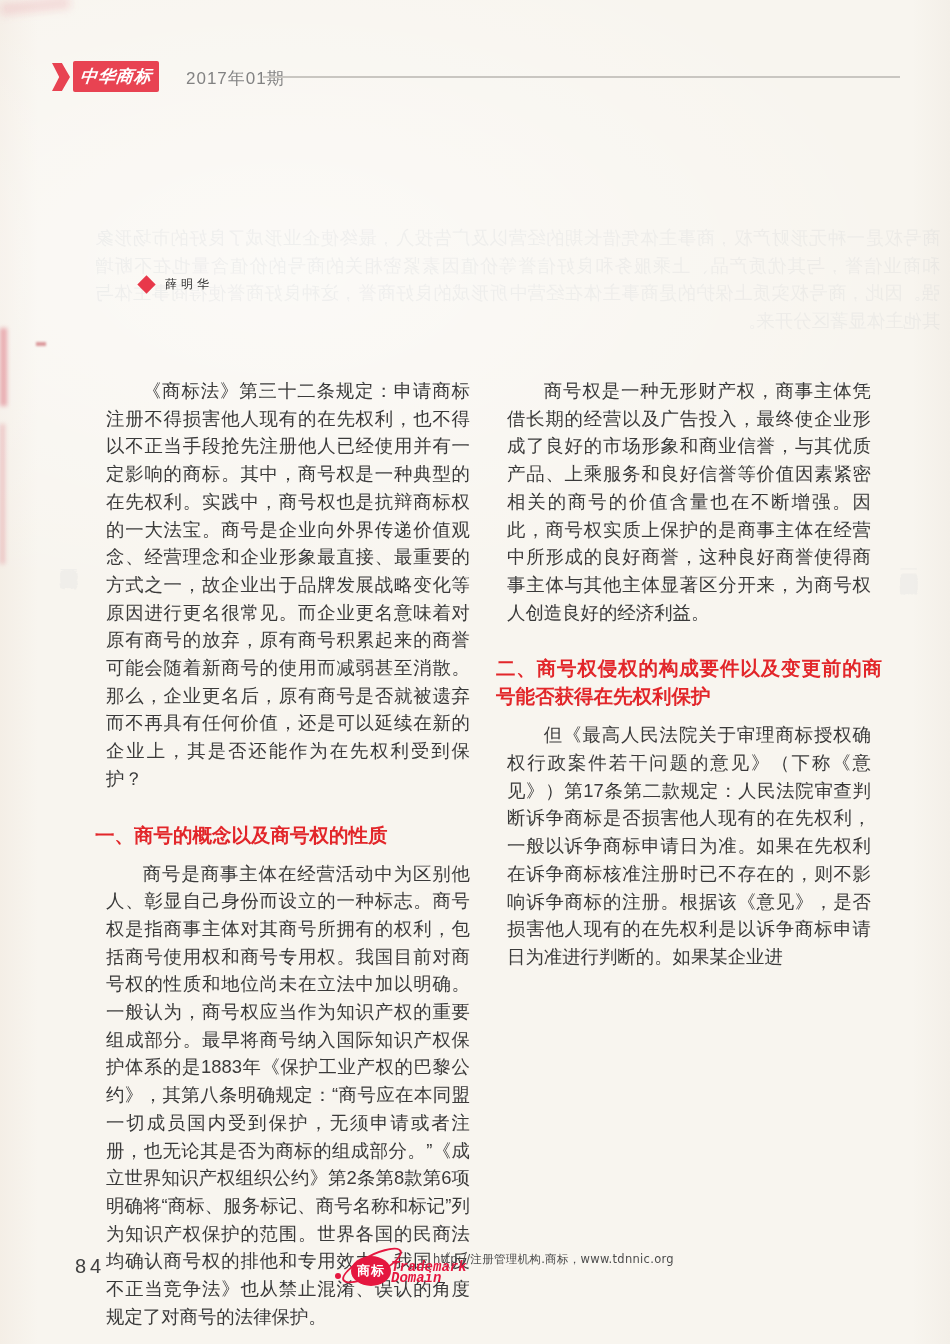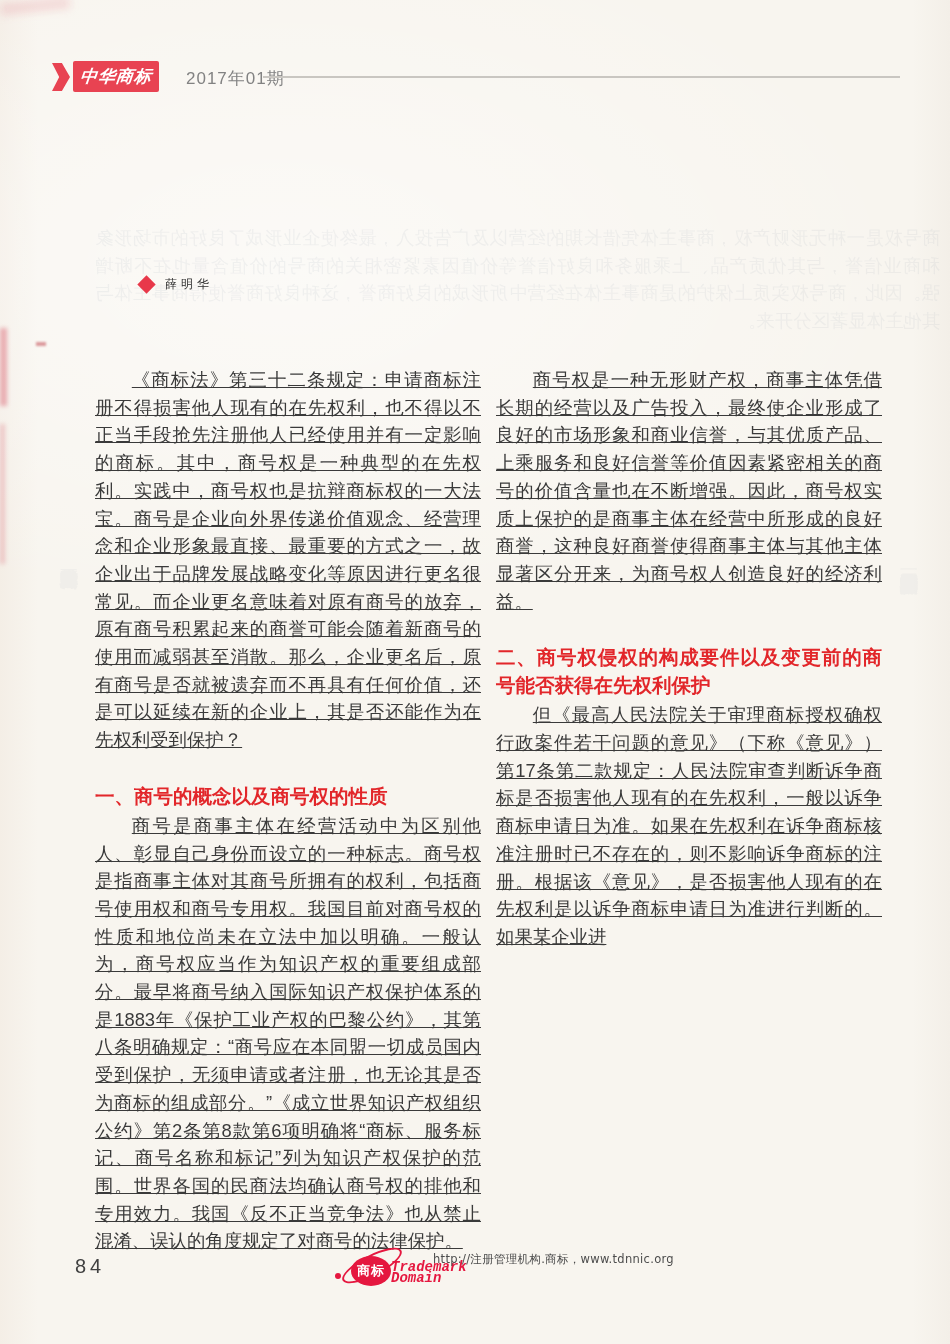--- a/index.html
+++ b/index.html
@@ -40,22 +40,22 @@
   
   .title{position:absolute;left:90px;width:790px;top:183px;text-align:center;
     color:#ee2d2e;font-size:31px;font-weight:600;letter-spacing:1px;white-space:nowrap;}
   .author{position:absolute;left:140px;top:276px;display:flex;align-items:center;}
   .diamond{width:13px;height:13px;background:#e8384a;transform:rotate(45deg);margin-right:12px;}
   .author-name{font-size:12px;color:#2f2f2f;letter-spacing:4px;}
 
   
   .columns{position:absolute;left:95px;top:366px;width:787px;display:flex;gap:15px;}
   .col{flex:1;min-width:0;}
-  .para{margin:0;text-indent:2em;text-align:justify;word-break:break-all;
-    font-size:18.4px;line-height:27.7px;color:#3a3a3a;text-decoration:underline;}
+  .para{margin:11px;text-indent:2em;text-align:justify;word-break:break-all;
+    font-size:18.4px;line-height:27.7px;color:#3a3a3a;}
   .sec-heading{margin:28px 0 2px 0;font-size:19.5px;line-height:28px;font-weight:bold;
     color:#e2262a;text-align:justify;word-break:break-all;}
 
   
   .page-num{position:absolute;left:75px;top:1255px;font-size:20px;color:#414141;
     letter-spacing:4px;font-weight:500;}
   .footer-logo{position:absolute;left:341px;top:1247px;width:90px;height:44px;}
   .logo-ellipse{position:absolute;left:10px;top:2px;width:40px;height:30px;border-radius:50%;
     background:#e5173f;display:flex;align-items:center;justify-content:center;
     color:#fff;font-size:13px;font-weight:bold;letter-spacing:1px;margin-top:7px;}

